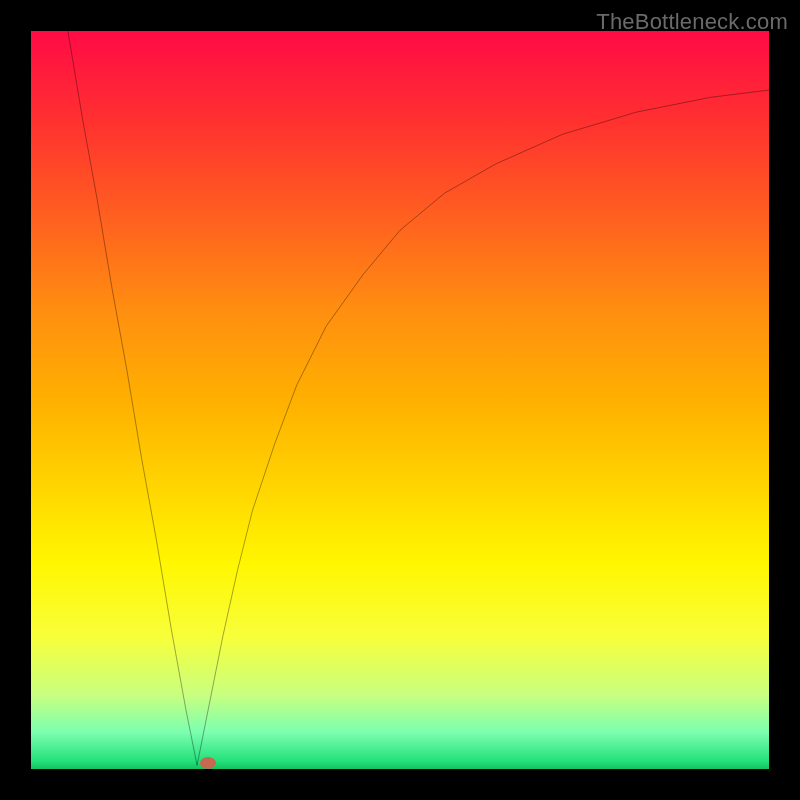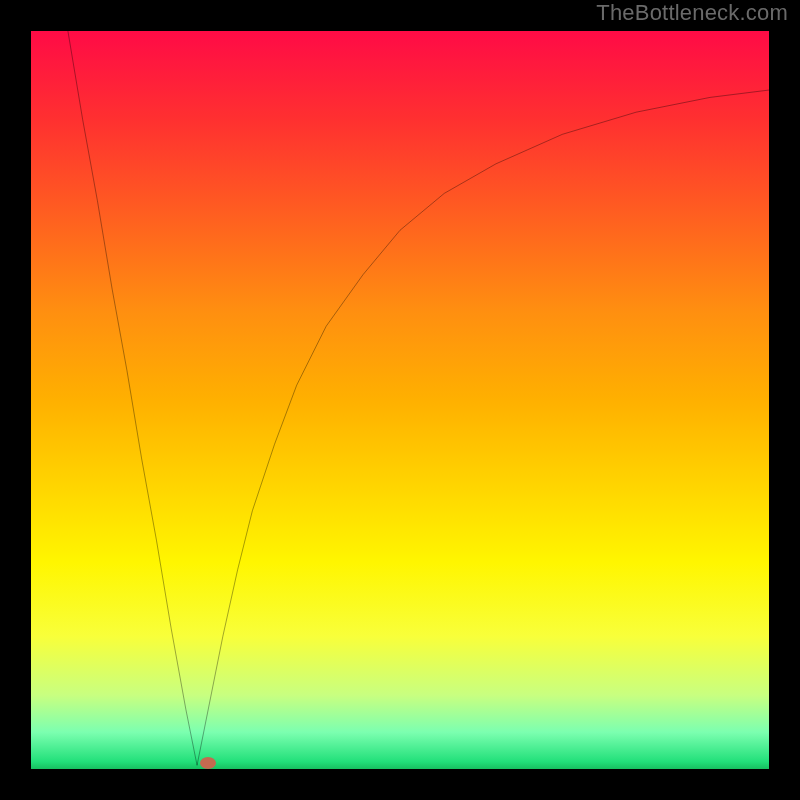--- a/index.html
+++ b/index.html
@@ -26,21 +26,21 @@
       #fff600 72%,
       #f8ff3a 82%,
       #c8ff80 90%,
       #7cffb0 95%,
       #22e07a 99%,
       #17c060 100%
     );
   }
   .watermark {
     position: absolute;
-    top: 0;
+    top: 9px;
     right: 12px;
     font-family: Arial, Helvetica, sans-serif;
     font-size: 22px;
     color: #6a6a6a;
     font-weight: 400;
     letter-spacing: 0.2px;
   }
   svg.curve {
     position: absolute;
     left: 0; top: 0;

